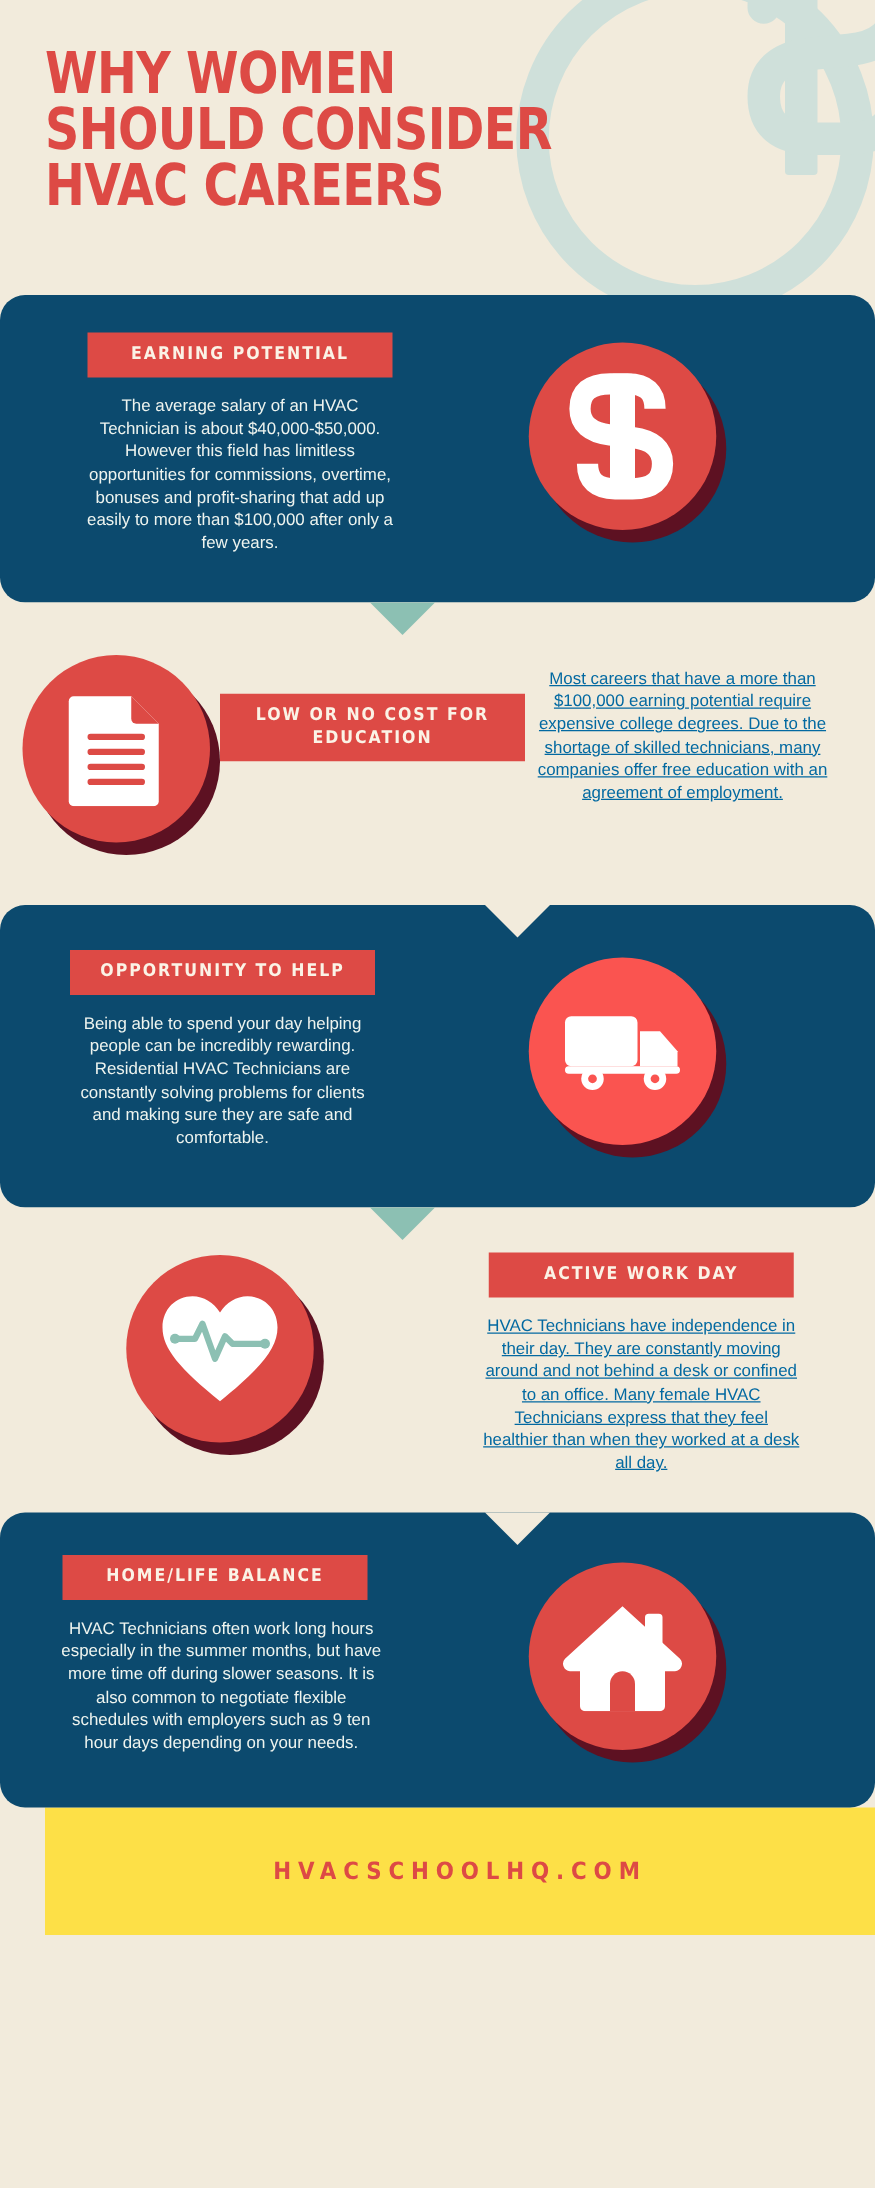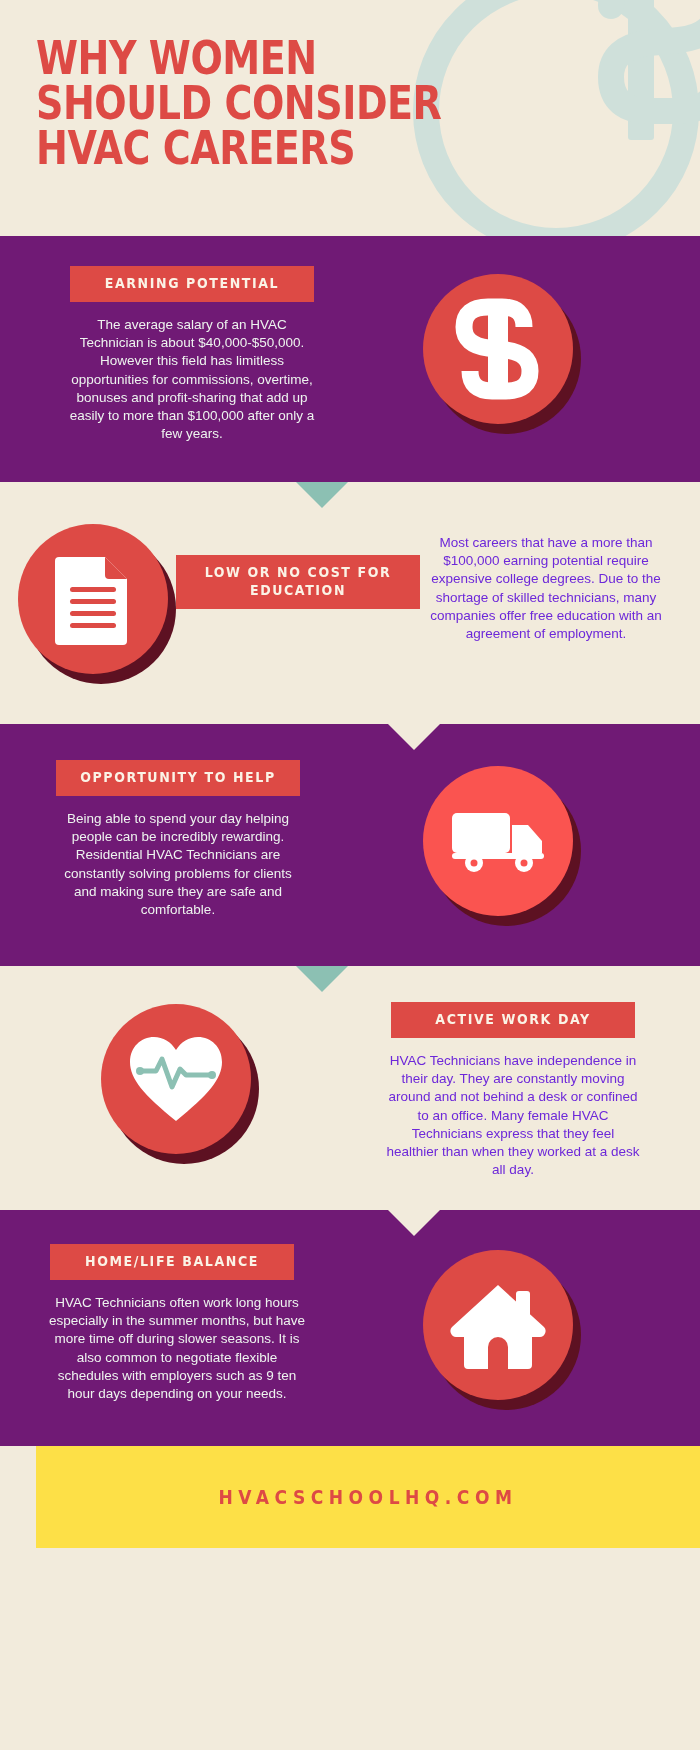--- a/index.html
+++ b/index.html
@@ -35,21 +35,21 @@
     box-sizing:border-box;height:102px;
   }
   .subtitle-bar p{
     margin:0;color:#fbf3e6;text-align:center;
     font-size:14.5px;line-height:1.45;
   }
 
   
   .section{position:relative;box-sizing:border-box;overflow:visible;}
   .section .inner{display:flex;align-items:flex-start;width:100%;height:100%;}
-  .sec-teal{background:#701a75;}
+  .sec-teal{background:#0c4a6e;border-radius:20px;}
   .sec-cream{background:#f2ebdc;}
 
   
   .notch{
     position:absolute;bottom:-26px;width:0;height:0;
     border-left:26px solid transparent;border-right:26px solid transparent;
     z-index:4;
   }
   .notch-teal{border-top:26px solid #8cc0b3;}
   .notch-cream{border-top:26px solid #f2ebdc;}
@@ -64,21 +64,21 @@
     text-transform:uppercase;text-align:center;
     padding:9px 10px 9px 10px;line-height:1.28;
     box-sizing:border-box;width:244px;
   }
   .label.wide{width:244px;}
   .body{
     margin:14px 0 0 0;font-size:13.5px;line-height:1.35;text-align:center;
     width:252px;
   }
   .on-teal .body{color:#eef4ef;}
-  .on-cream .body{color:#6d28d9;}
+  .on-cream .body{color:#0369a1;text-decoration:underline;}
 
   
   .disc{position:relative;width:150px;height:150px;}
   .disc .shadow{
     position:absolute;left:8px;top:10px;width:150px;height:150px;
     border-radius:50%;background:#5d1122;
   }
   .disc .face{
     position:absolute;left:0;top:0;width:150px;height:150px;
     border-radius:50%;display:flex;align-items:center;justify-content:center;

